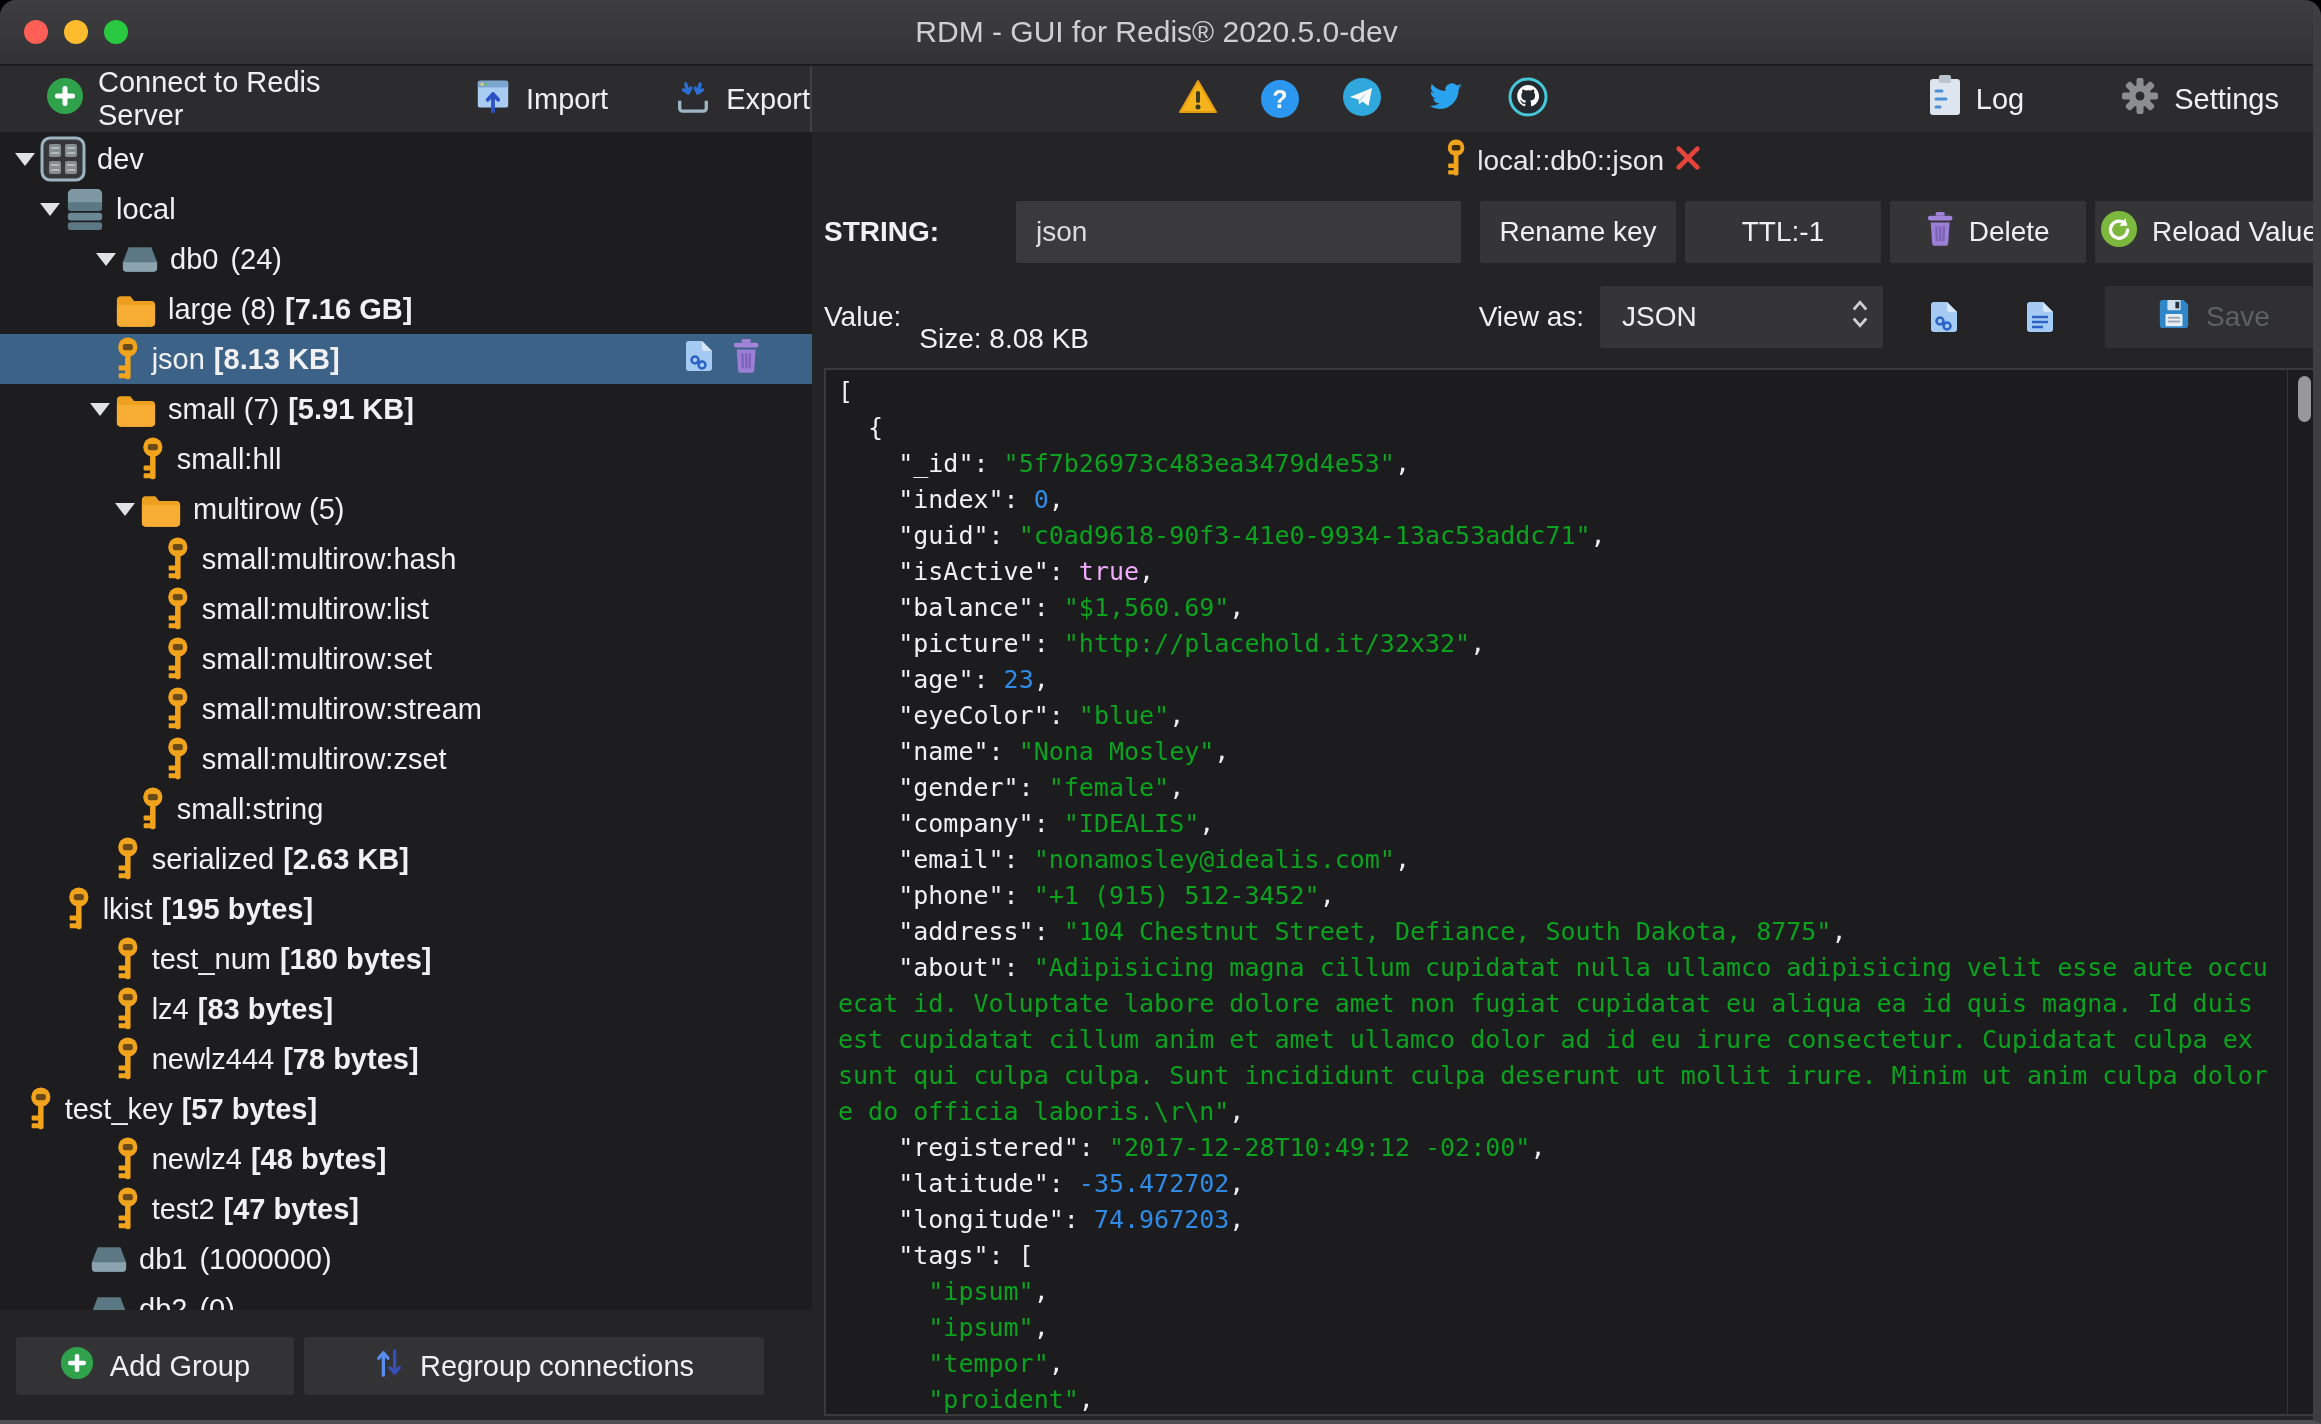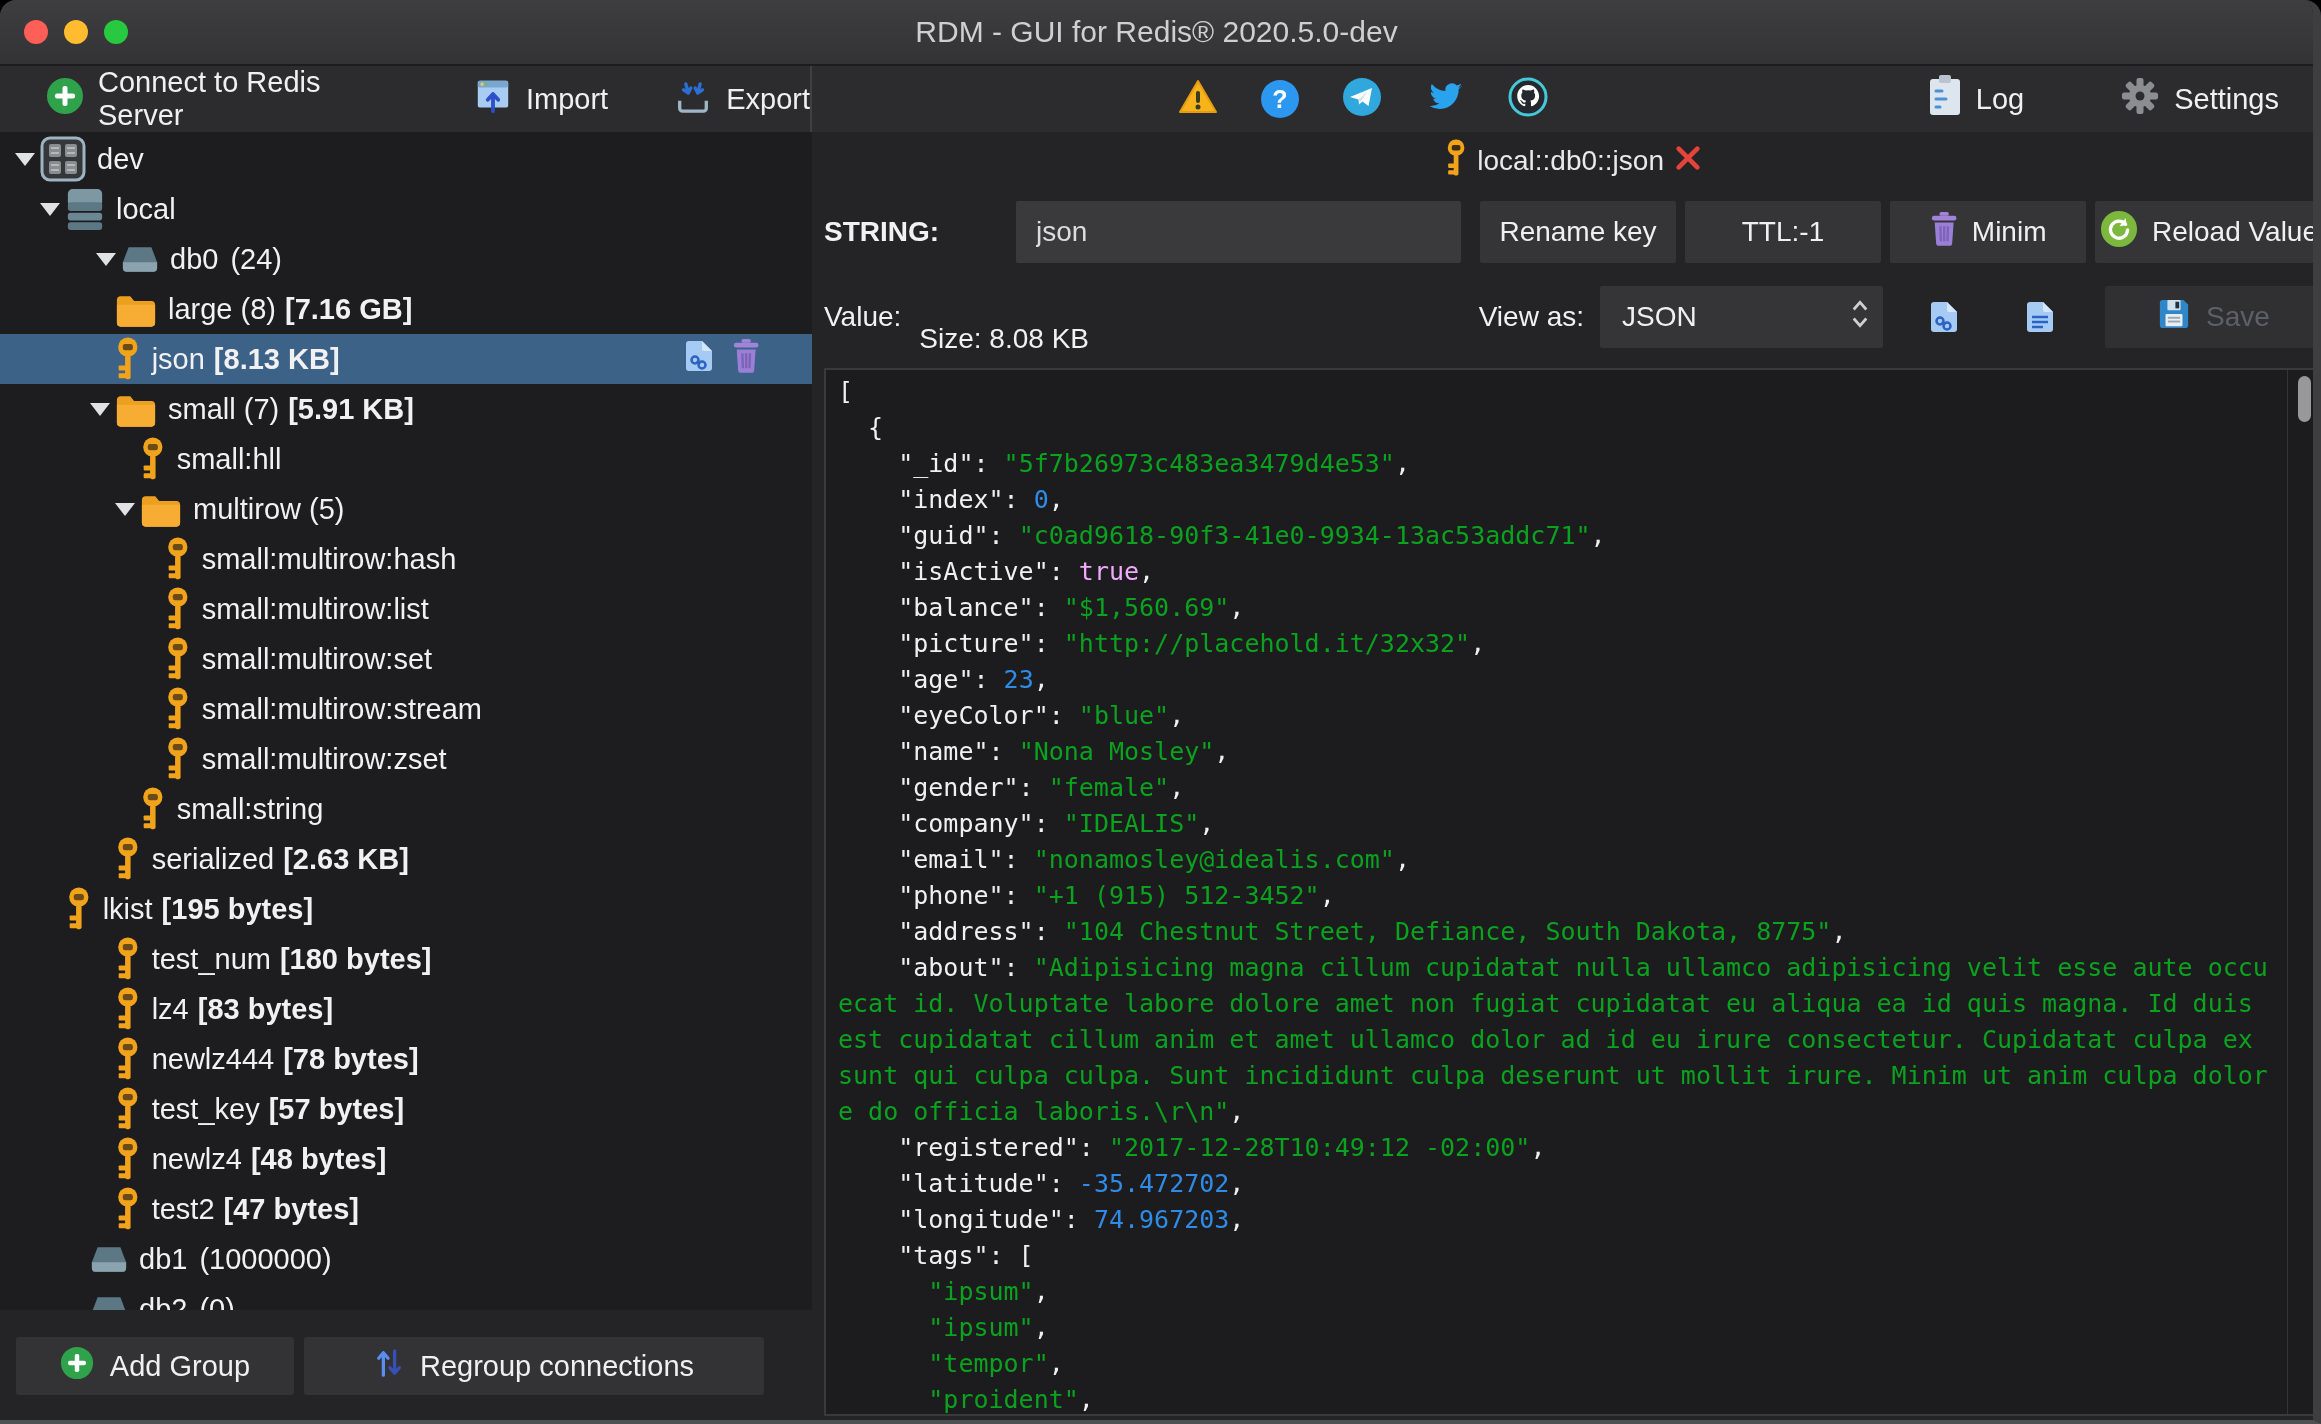--- a/index.html
+++ b/index.html
@@ -451,21 +451,21 @@
                 <circle cx="14" cy="11" r="10.5" fill="#f2a31c"></circle>
                 <rect x="8.5" y="7.5" width="11" height="7" rx="2.5" fill="rgba(15,15,18,0.6)"></rect>
                 <rect x="11" y="20" width="6" height="26" rx="2" fill="#f2a31c"></rect>
                 <rect x="4" y="31" width="8" height="5.5" rx="1" fill="#f2a31c"></rect>
                 <rect x="4" y="39.5" width="8" height="5.5" rx="1" fill="#f2a31c"></rect>
               </svg>
             </span>
             <span class="lbl">newlz444</span>
             <span class="size">[78 bytes]</span>
           </div>
-          <div class="row" style="padding-left: 87px;">
+          <div class="row" style="">
             <span class="slot"></span>
             <span class="tree-ic">
               <svg height="44" viewBox="0 0 28 48">
                 <circle cx="14" cy="11" r="10.5" fill="#f2a31c"></circle>
                 <rect x="8.5" y="7.5" width="11" height="7" rx="2.5" fill="rgba(15,15,18,0.6)"></rect>
                 <rect x="11" y="20" width="6" height="26" rx="2" fill="#f2a31c"></rect>
                 <rect x="4" y="31" width="8" height="5.5" rx="1" fill="#f2a31c"></rect>
                 <rect x="4" y="39.5" width="8" height="5.5" rx="1" fill="#f2a31c"></rect>
               </svg>
             </span>
@@ -575,21 +575,21 @@
           <span><svg height="34" viewBox="0 0 30 36">
                 <rect x="10" y="0" width="10" height="4" rx="2" fill="#a184da"></rect>
                 <rect x="2" y="4" width="26" height="5" rx="2.5" fill="#a184da"></rect>
                 <path d="M5 11 h20 l-1.5 22 a3 3 0 0 1-3 2.8 h-11 a3 3 0 0 1-3-2.8 Z" fill="#9b7fd6"></path>
                 <g stroke="#7c63b8" stroke-width="2.5">
                   <line x1="11" y1="15" x2="11.5" y2="31"></line>
                   <line x1="15" y1="15" x2="15" y2="31"></line>
                   <line x1="19" y1="15" x2="18.5" y2="31"></line>
                 </g>
               </svg></span>
-          <span>Minim</span>
+          <span>Delete</span>
         </div>
         <div class="btn b-reload">
           <span><svg width="38" height="38" viewBox="0 0 40 40">
                 <circle cx="20" cy="20" r="19" fill="#7cb83e"></circle>
                 <path d="M27 15 a9 9 0 1 0 2 6" fill="none" stroke="#fff" stroke-width="3.5" stroke-linecap="round"></path>
                 <path d="M27 8.5 l1 7.5 -7.5 1z" fill="#fff"></path>
               </svg></span>
           <span>Reload Value</span>
         </div>
       </div>

